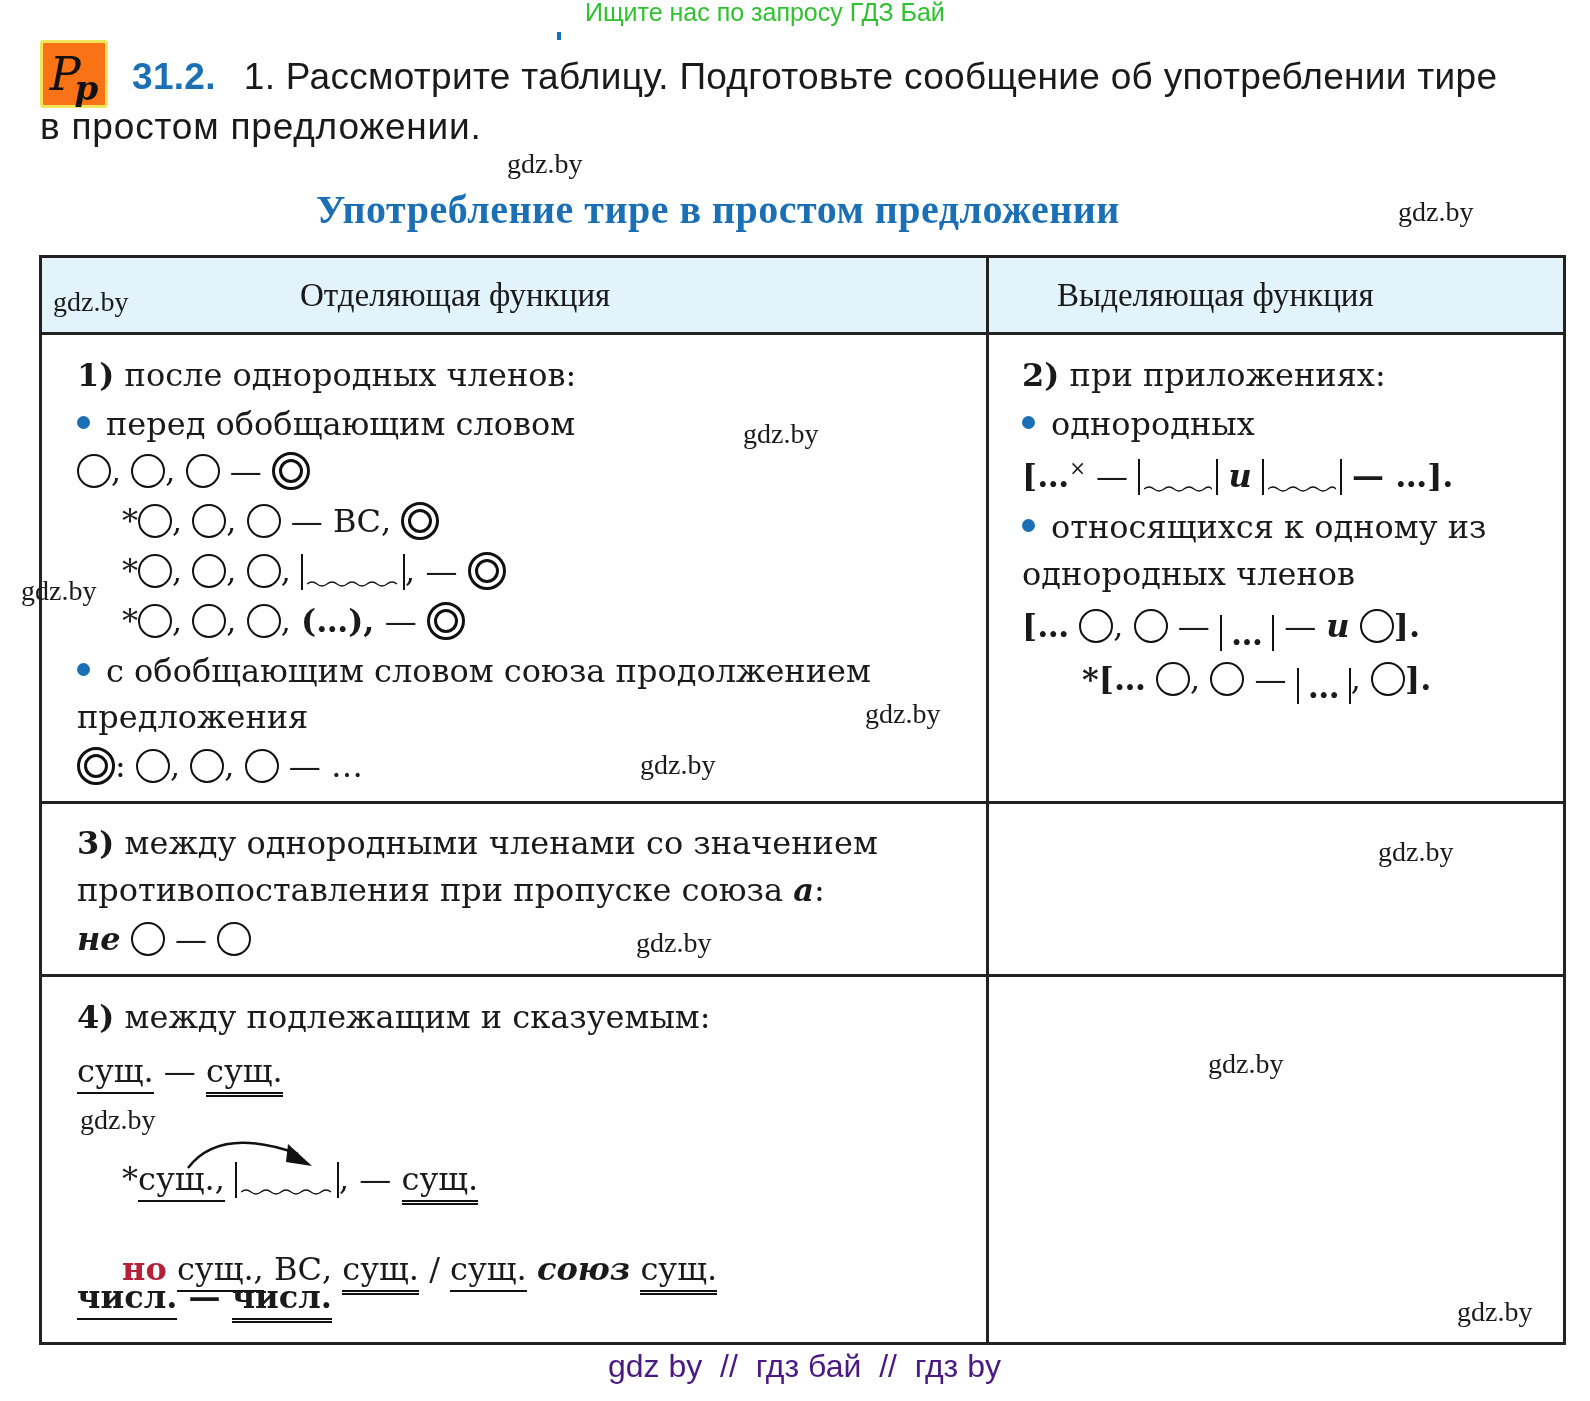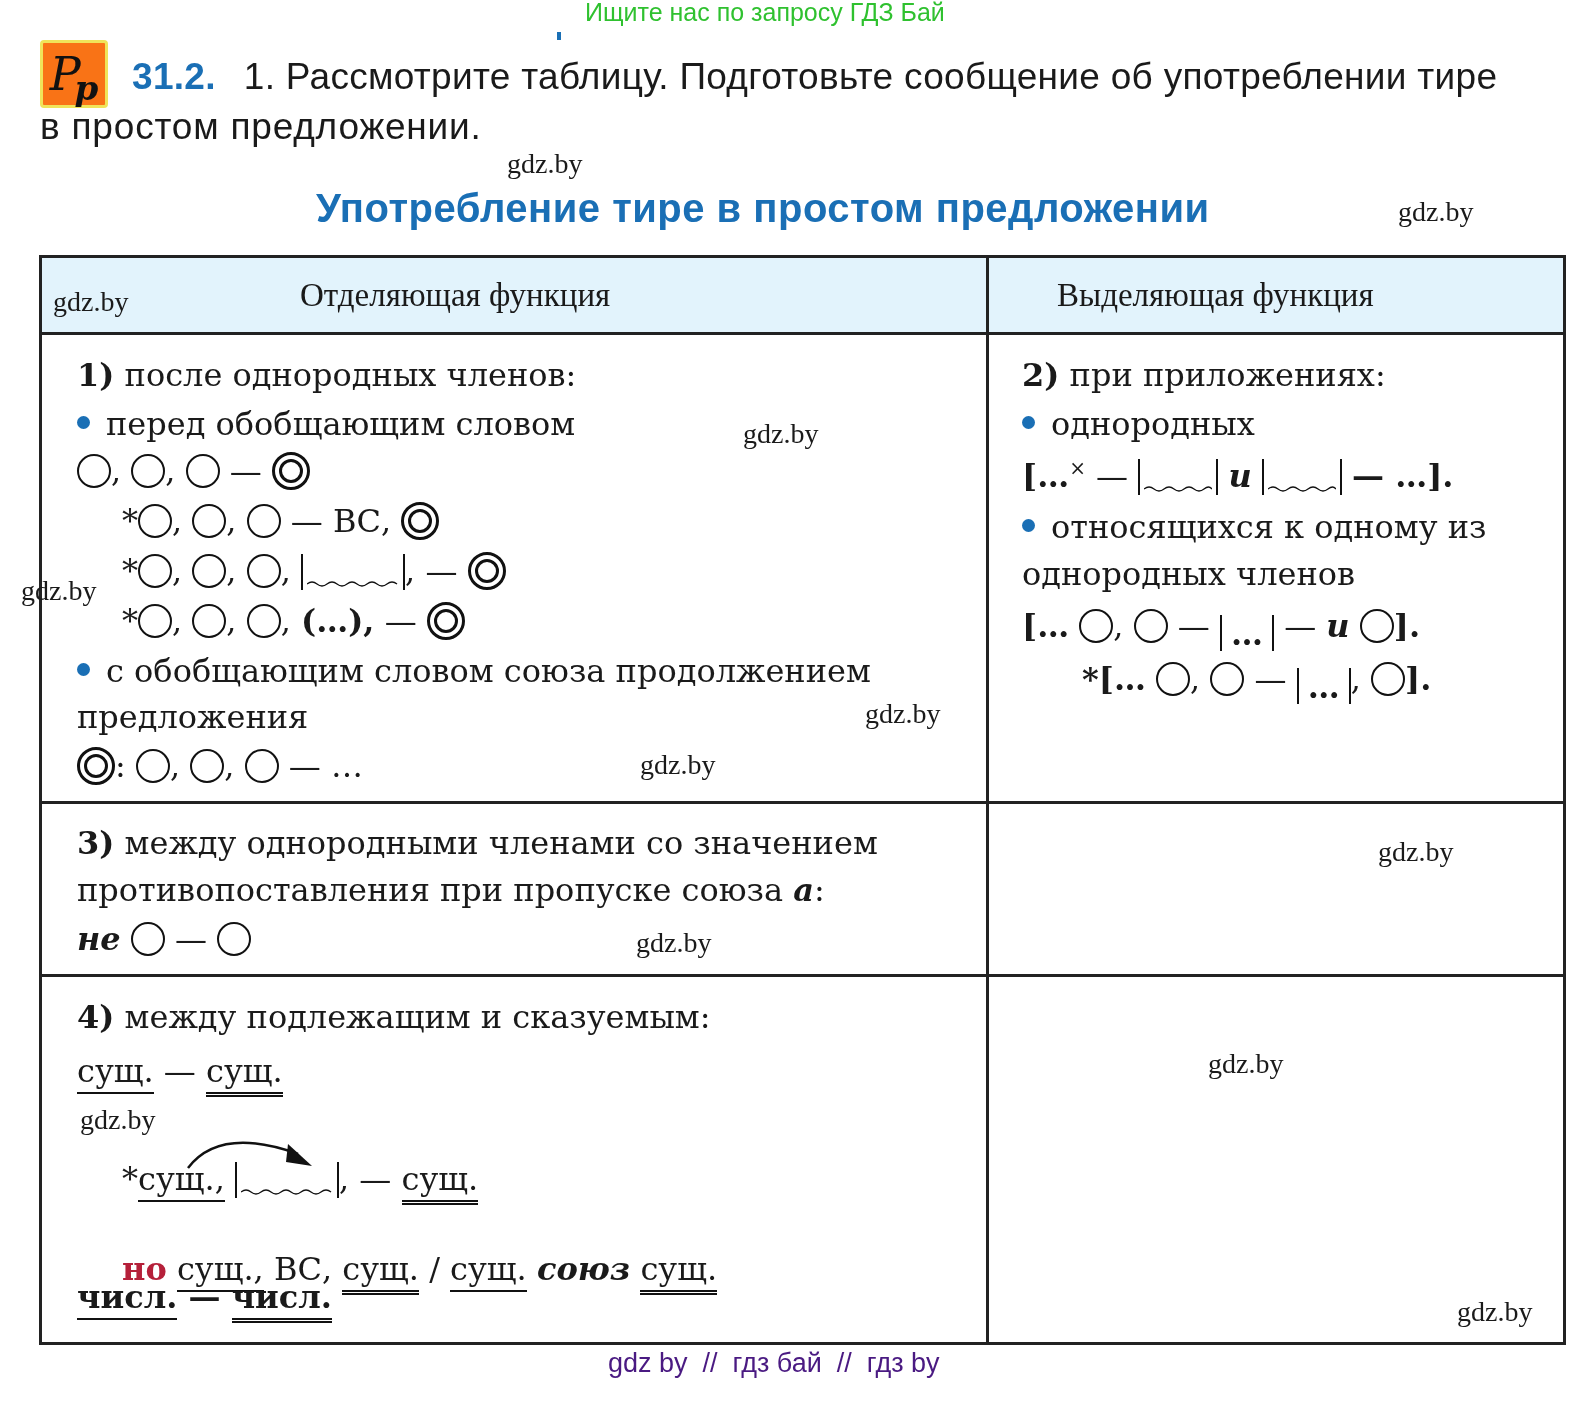--- a/index.html
+++ b/index.html
@@ -12,21 +12,21 @@
   .pp-icon { left: 40px; top: 40px; width: 68px; height: 68px; background: #f97316; border: 3px solid #f0e45a; border-radius: 4px; box-sizing: border-box;
     font-family: "DejaVu Serif", serif; font-style: italic; font-size: 46px; line-height: 62px; text-align: center; color: #111; }
   .pp-icon .sub { font-size: 34px; font-weight: bold; vertical-align: -10px; margin-left: -6px; }
 
   .task-line1 { left: 132px; top: 56px; font-size: 37px; white-space: nowrap; font-family: "Liberation Sans", sans-serif; letter-spacing: 0.3px; }
   .task-num { color: #1a6fb5; font-weight: bold; margin-right: 28px; }
   .task-line2 { left: 40px; top: 106px; font-size: 37px; white-space: nowrap; font-family: "Liberation Sans", sans-serif; letter-spacing: 0.8px; }
 
   .wm { font-family: Liberation Serif, serif; font-size: 28px; color: #1a1a1a; white-space: nowrap; }
 
-  .table-title { left: 316px; top: 186px; font-size: 40px; font-weight: bold; color: #1a6fb5; white-space: nowrap; font-family: Liberation Sans, sans-serif; letter-spacing: 0.5px; }
+  .table-title { left: 316px; top: 186px; font-size: 40px; font-weight: bold; color: #1a6fb5; white-space: nowrap; font-family: Liberation Serif, serif; letter-spacing: 0.5px; }
 
   
   .tbl { left: 39px; top: 255px; width: 1527px; height: 1090px; border: 3px solid #222; box-sizing: border-box; }
   .hdr { left: 39px; top: 255px; width: 1527px; height: 80px; background: #e2f3fc; border: 3px solid #222; box-sizing: border-box; }
   .vline { left: 986px; top: 255px; width: 3px; height: 1090px; background: #222; }
   .hline { left: 39px; width: 1527px; height: 3px; background: #222; }
 
   .hdr-text { font-family: Liberation Serif, serif; font-size: 33px; white-space: nowrap; color: #1a1a1a; }
 
   .txt { font-family: "DejaVu Serif", "Liberation Serif", serif; font-size: 32px; white-space: nowrap; color: #1a1a1a; }
@@ -38,21 +38,21 @@
 
   .wavy { display: inline-block; border-left: 2px solid #111; border-right: 2px solid #111; height: 36px; vertical-align: -8px; position: relative; }
   .wavy svg { position: absolute; left: 4px; bottom: 2px; }
 
   .u1 { border-bottom: 2px solid #111; padding-bottom: 2px; }
   .u2 { border-bottom: 5px double #111; padding-bottom: 2px; }
   .red { color: #b5203a; font-weight: bold; }
   .bi { font-weight: bold; font-style: italic; }
   .b { font-weight: bold; }
 
-  .footer { left: 608px; top: 1348px; font-size: 27px; color: #4a1a82; white-space: nowrap; font-family: "Liberation Sans", sans-serif; }
+  .footer { left: 608px; top: 1348px; font-size: 32px; color: #4a1a82; white-space: nowrap; font-family: "Liberation Sans", sans-serif; }
 </style>
 </head>
 <body>
 
 <div class="abs banner">Ищите нас по запросу ГДЗ Бай</div>
 <div class="abs blue-dot"></div>
 
 <div class="abs pp-icon"><span>P</span><span class="sub">p</span></div>
 <div class="abs task-line1">
   <span class="task-num">31.2.</span><span>1. Рассмотрите таблицу. Подготовьте сообщение об употреблении тире</span>

